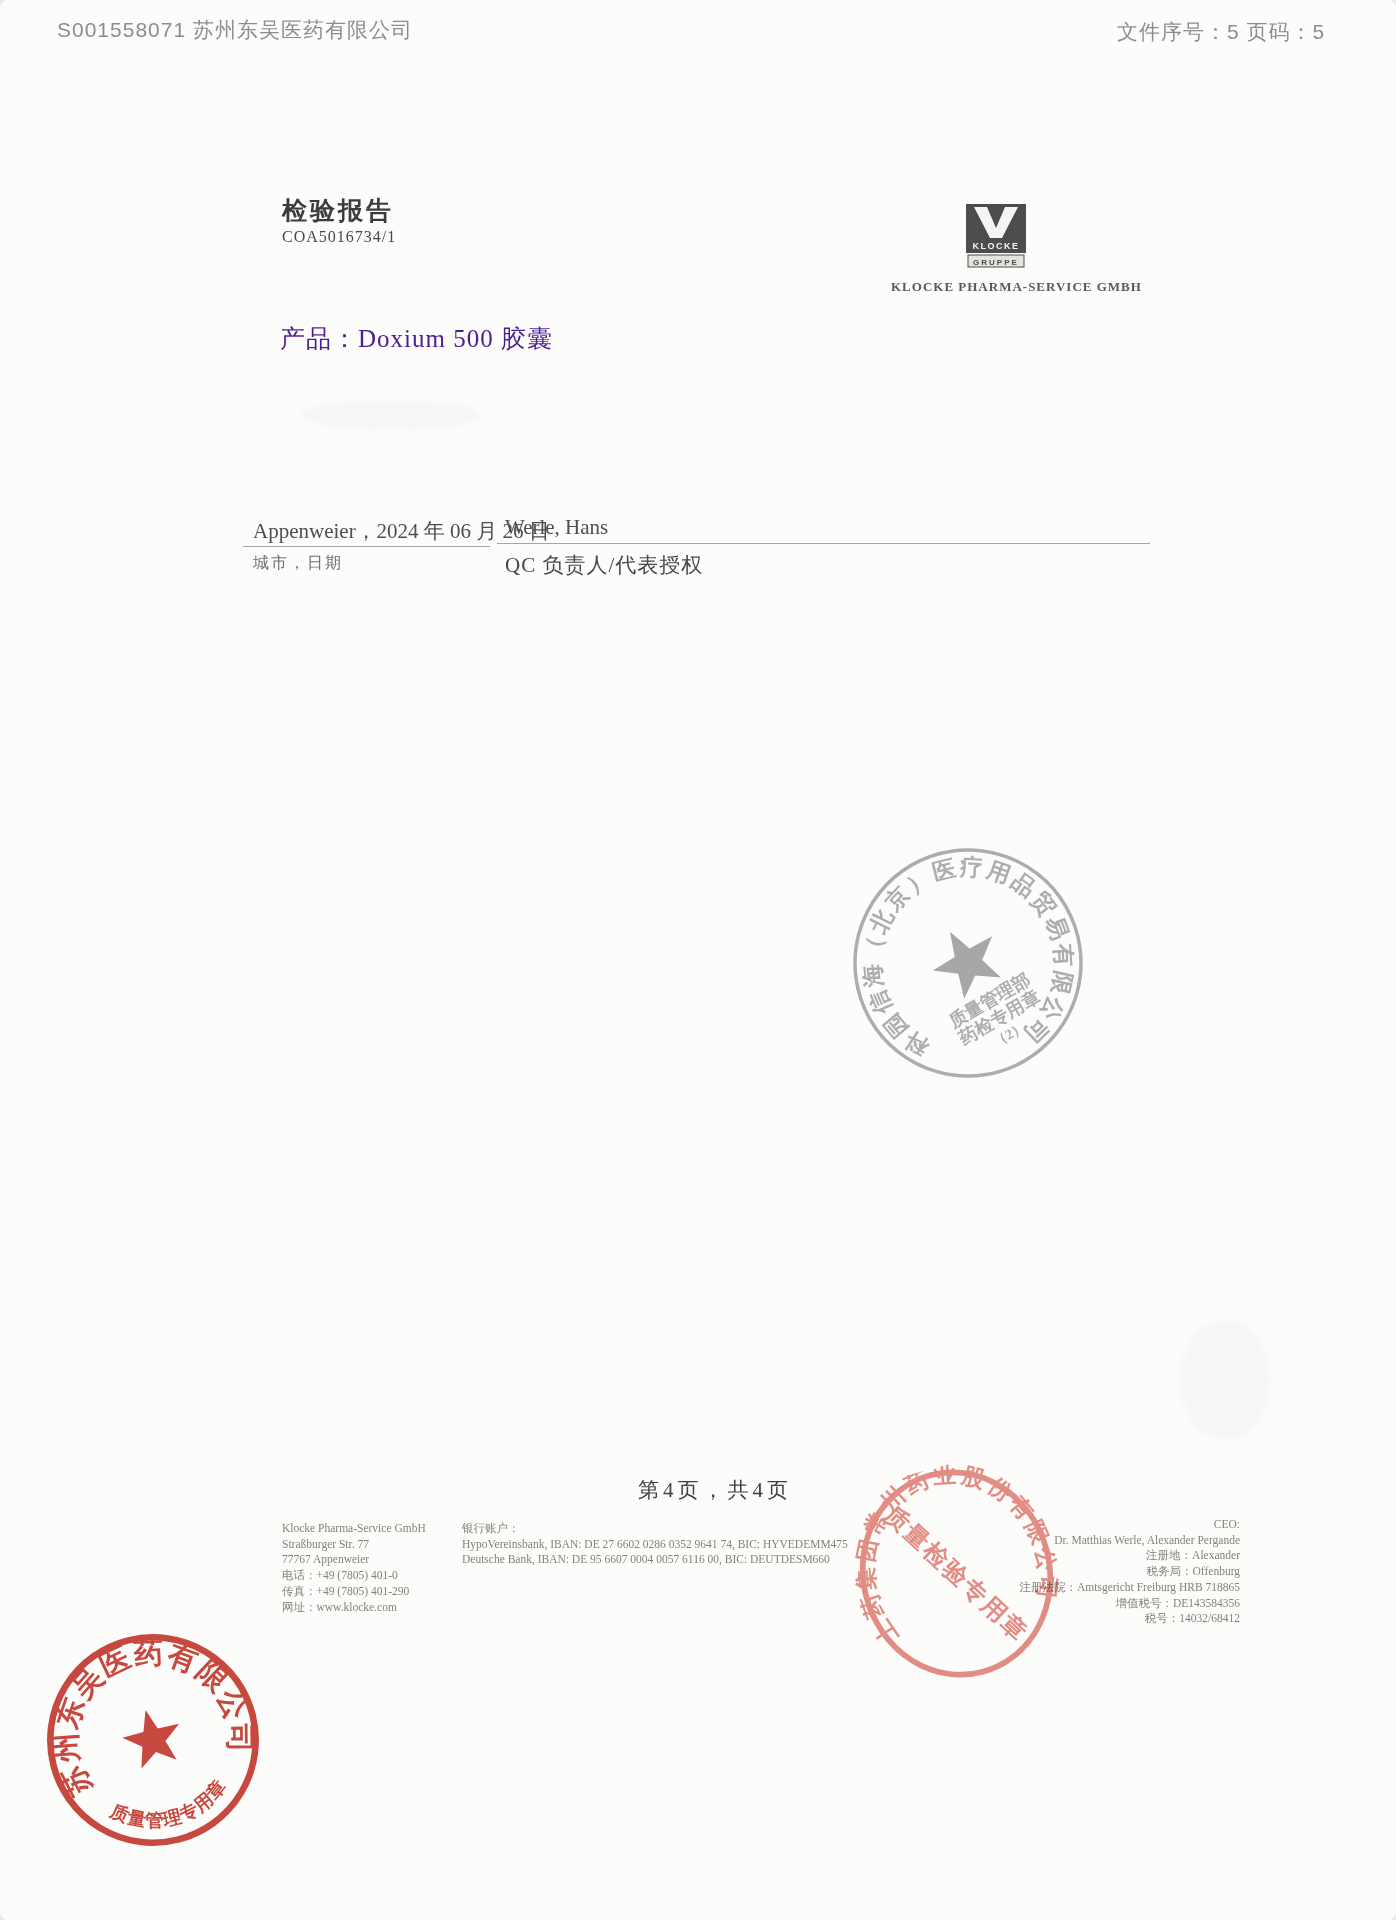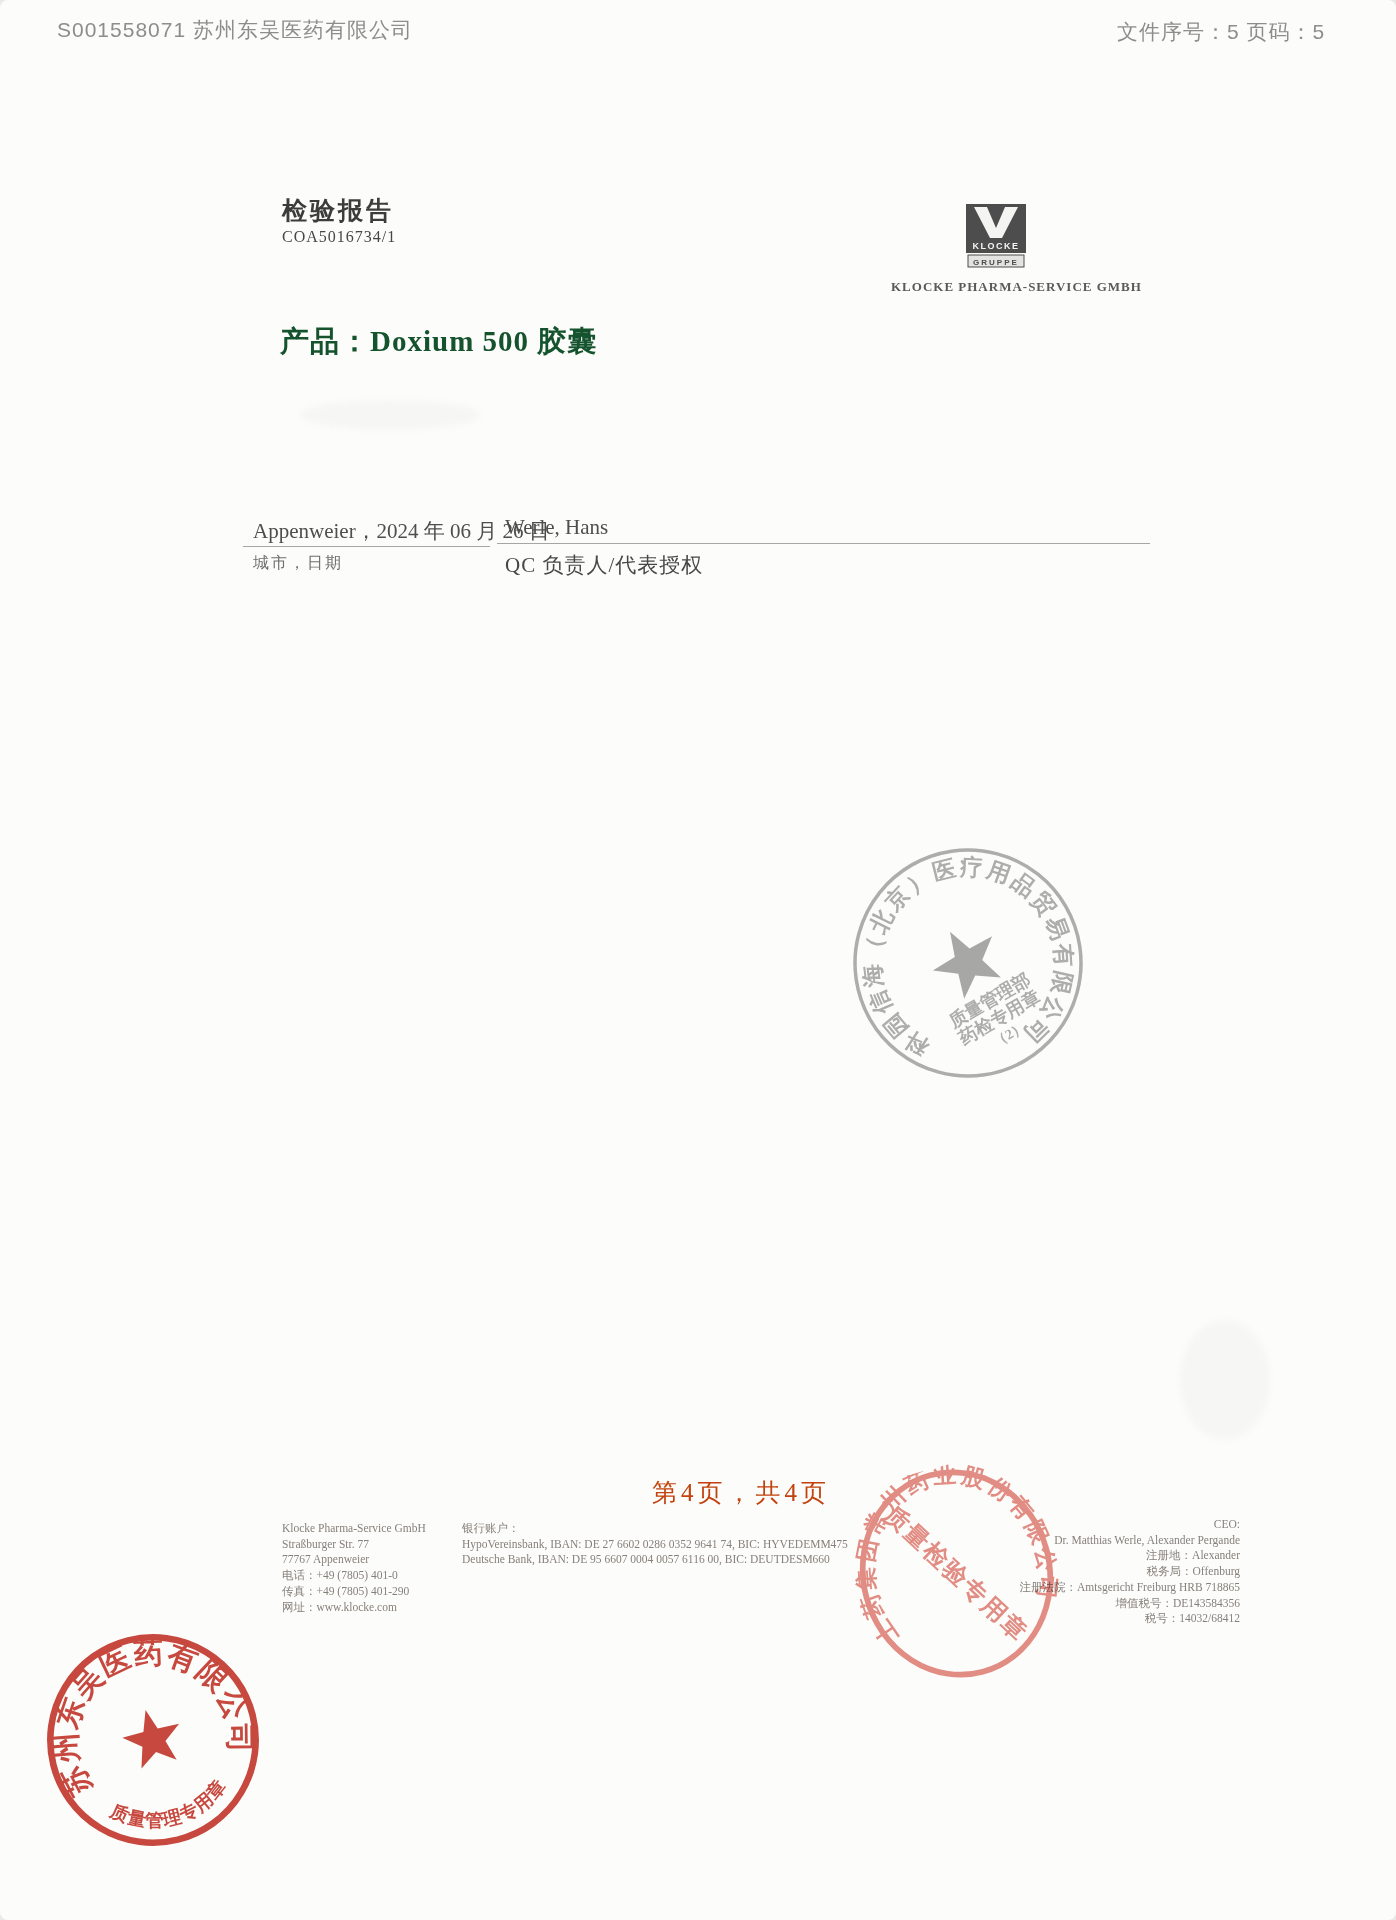--- a/index.html
+++ b/index.html
@@ -6,27 +6,27 @@
   .page{
     position:relative;width:1396px;height:1920px;margin:0 auto;
     background:#fcfcfa;overflow:hidden;
     font-family:"Liberation Serif","DejaVu Serif",serif;color:#444;border-radius:8px;
   }
   .abs{position:absolute;white-space:nowrap;}
   .scan-gray{color:#8d8d8d;}
   .hdr{font-size:21px;letter-spacing:1px;font-family:"Liberation Sans",sans-serif;}
   .title{font-size:25px;font-weight:bold;letter-spacing:3px;color:#3c3c3c;}
   .coa{font-size:16px;letter-spacing:1px;color:#474747;}
-  .product{font-size:29px;font-weight:bold;letter-spacing:1px;color:#14532d;}
+  .product{font-size:25px;font-weight:normal;letter-spacing:1px;color:#4c1d95;}
   .company-line{font-size:13px;font-weight:bold;letter-spacing:1px;color:#5a5a5a;text-align:center;}
   .sig-value{font-size:21px;color:#4e4e4e;}
   .sig-label{font-size:16px;color:#6f6f6f;letter-spacing:2px;}
   .sig-label-dark{font-size:21px;color:#474747;letter-spacing:1px;}
   .sig-line{height:0;border-top:1px solid #a6a6a6;}
-  .page-indicator{font-size:25px;letter-spacing:4px;color:#c2410c;text-align:right;}
+  .page-indicator{font-size:21px;letter-spacing:4px;color:#404040;text-align:center;}
   .fineprint{font-size:11.5px;line-height:15.7px;color:#86807b;font-family:"Liberation Serif",serif;}
   .fineprint div{white-space:nowrap;}
   .stamp{position:absolute;mix-blend-mode:multiply;}
   .noise1,.noise2{position:absolute;border-radius:50%;filter:blur(3px);}
 </style>
 </head>
 <body>
 
 <div class="page">
 

